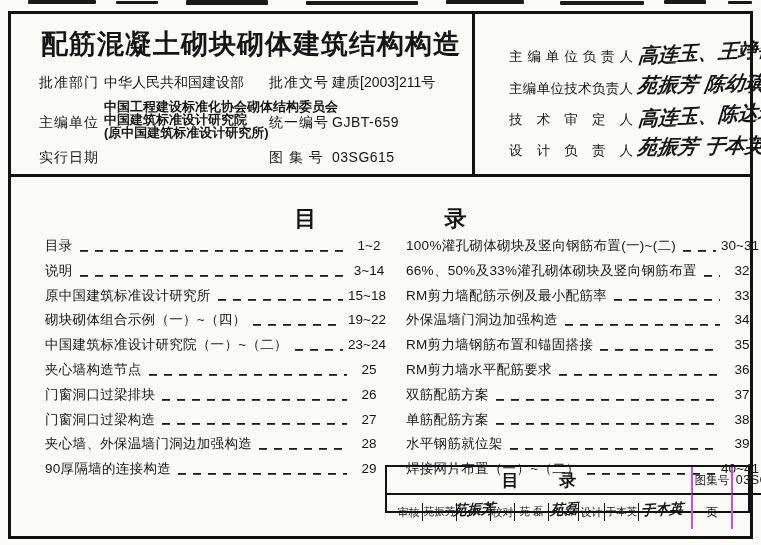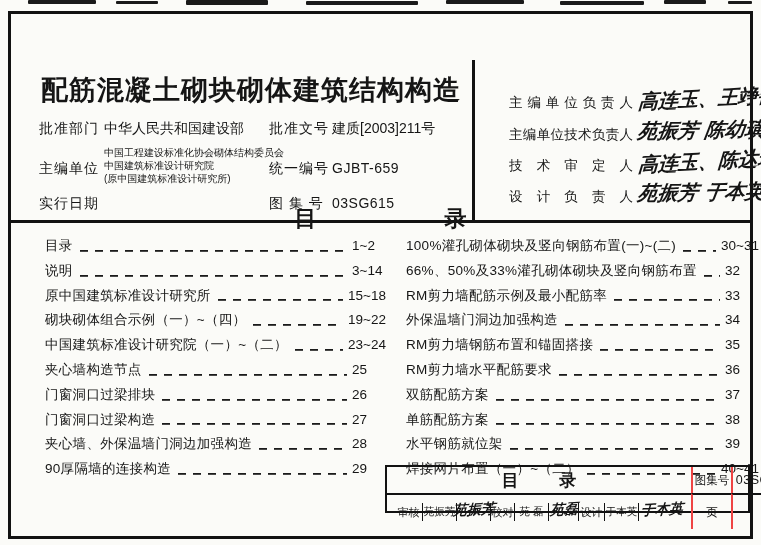--- a/index.html
+++ b/index.html
@@ -6,26 +6,26 @@
   body{
     width:761px;height:545px;position:relative;overflow:hidden;
     background:#fbfbf8;color:#151515;
     font-family:"Liberation Sans","DejaVu Sans",sans-serif;
     -webkit-font-smoothing:antialiased;
   }
   .frame{position:absolute;left:8px;top:11px;right:8px;bottom:6px;border:3px solid #121212;}
   .scanmark{position:absolute;background:#1a1a1a;border-radius:1px;}
 
   
-  .header{position:absolute;left:11px;right:11px;top:14px;height:160px;border-bottom:3px solid #121212;margin-top:46px;}
+  .header{position:absolute;left:11px;right:11px;top:14px;height:160px;border-bottom:3px solid #121212;}
   .header-divider{position:absolute;left:461px;top:0;width:3px;height:163px;background:#121212;}
   .doc-title{position:absolute;left:30px;top:12px;font-size:27px;font-weight:700;letter-spacing:1px;white-space:nowrap;}
   .meta-label{position:absolute;font-size:14px;letter-spacing:1px;white-space:nowrap;}
   .meta-value{position:absolute;font-size:14px;white-space:nowrap;}
-  .meta-small{position:absolute;left:93px;top:86px;font-size:10px;font-weight:400;line-height:13px;white-space:nowrap;}
+  .meta-small{position:absolute;left:93px;top:86px;font-size:13px;font-weight:700;line-height:13px;white-space:nowrap;}
   .code-value{letter-spacing:0.5px;}
 
   .header-right{position:absolute;left:464px;top:0;right:0;height:160px;}
   .sig-row{position:absolute;left:34px;right:4px;height:30px;display:flex;align-items:flex-end;}
   .sig-row.r1{top:22px}.sig-row.r2{top:54px}.sig-row.r3{top:85px}.sig-row.r4{top:116px}
   .sig-label{width:124px;flex-shrink:0;font-size:13.5px;text-align:justify;text-align-last:justify;}
   .sig{font-family:"DejaVu Serif","Liberation Serif",serif;font-style:italic;font-weight:700;
        display:inline-block;white-space:nowrap;transform:rotate(-3deg) skewX(-6deg);}
   .sig-row .sig{font-size:20px;margin-left:5px;}
   .sig-row.r2 .sig,.sig-row.r4 .sig{transform:rotate(-1deg) skewX(-9deg);}
@@ -34,28 +34,28 @@
   .toc-heading{position:absolute;left:11px;top:204px;width:739px;display:flex;justify-content:center;gap:128px;
                font-size:22px;font-weight:700;}
   .toc-col{position:absolute;top:237px;}
   .toc-col.left{left:45px;width:341px;}
   .toc-col.right{left:406px;width:353px;}
   .toc-row{display:flex;align-items:baseline;height:24.8px;font-size:13.5px;}
   .toc-title{white-space:nowrap;letter-spacing:0.3px;}
   .leader{flex:1;min-width:8px;align-self:center;height:13px;margin:0 5px 0 7px;
           background-image:repeating-linear-gradient(90deg,#1b1b1b 0 8px,transparent 8px 15px);
           background-size:100% 1.8px;background-repeat:no-repeat;background-position:0 62%;}
-  .toc-pages{white-space:nowrap;min-width:34px;text-align:left;}
+  .toc-pages{white-space:nowrap;min-width:34px;text-align:center;}
 
   
   .tb{position:absolute;left:385px;top:465px;width:365px;height:48px;box-sizing:border-box;
       border:2.5px solid #121212;display:grid;grid-template-columns:1fr 40px 64px;grid-template-rows:26px 1fr;
       background:transparent;text-align:center;}
   .tb-cell{box-sizing:border-box;display:flex;align-items:center;justify-content:center;overflow:visible;}
-  .tb-bl{border-left:2px solid #ef4444;}
+  .tb-bl{border-left:2px solid #d946ef;}
   .tb-bt{border-top:2px solid #121212;}
   .tb-sheet-title{font-size:17px;font-weight:700;letter-spacing:18px;text-indent:18px;}
   .tb-small{font-size:11.5px;}
   .tb-val{font-size:12.5px;letter-spacing:0.5px;}
   .tb-names{display:flex;align-items:stretch;justify-content:flex-start;padding:8px;}
   .nb{box-sizing:border-box;display:flex;align-items:center;justify-content:center;
       border-right:1.5px solid #121212;font-size:10.5px;white-space:nowrap;overflow:visible;}
   .nb.lab{font-size:11px;}
   .nb.sigcell{position:relative;}
   .nb .sig{font-size:14px;position:relative;top:-2px;z-index:2;}

